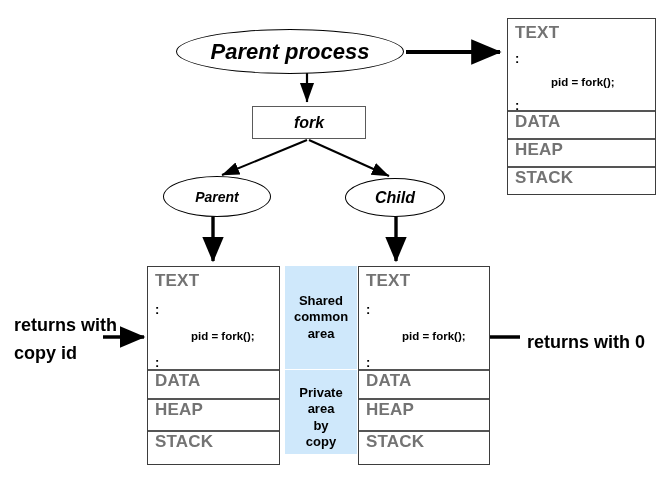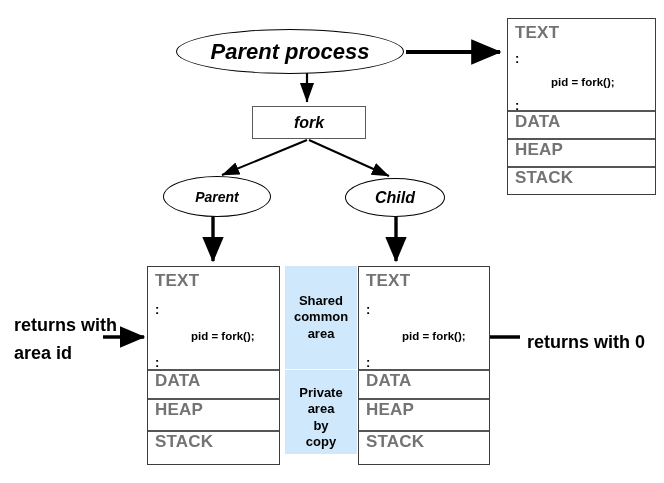--- a/index.html
+++ b/index.html
@@ -275,18 +275,18 @@
     <div class="mem-seg" style="height:32px;">
       <span class="seg-label">HEAP</span>
     </div>
     <div class="mem-seg last" style="height:33px;">
       <span class="seg-label">STACK</span>
     </div>
   </div>
 
   <div class="abs side-label" id="returns-child-id-label">
     <div>returns with</div>
-    <div>area id</div>
+    <div>copy id</div>
   </div>
 
   <div class="abs side-label" id="returns-zero-label">returns with 0</div>
 
 </div>
 
 </body></html>

